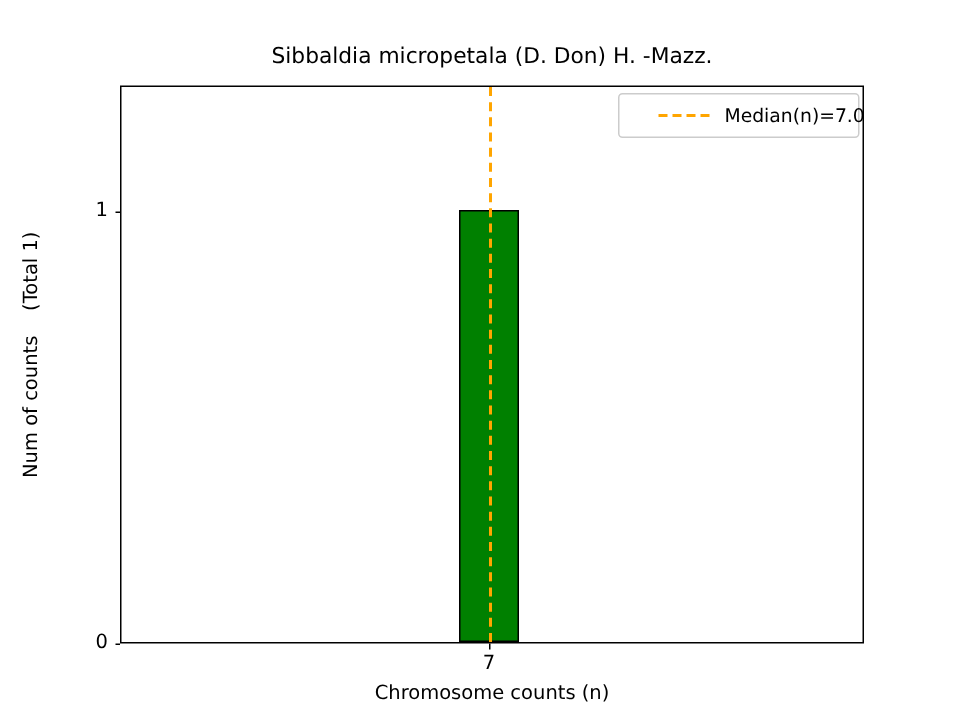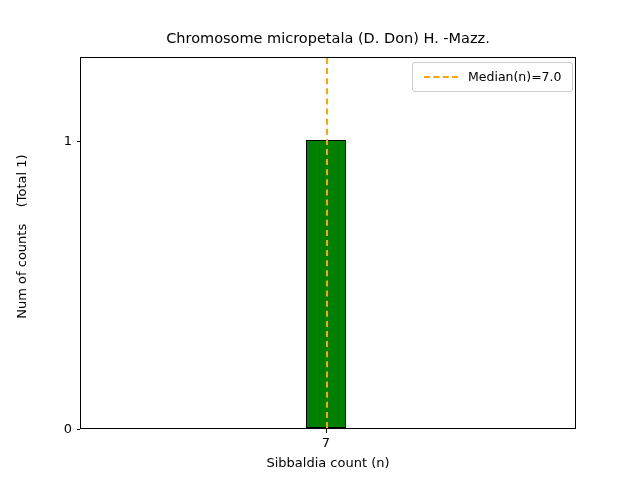--- a/index.html
+++ b/index.html
@@ -133,21 +133,21 @@
 
   
   #legend {
     position: absolute;
     left: 412px;
     top: 62px;
     width: 161px;
     border: 1px solid #cccccc;
     border-radius: 3px;
     background: #ffffff;
-    padding: 5px 7px 6px 10px;
+    padding: 5px 7px 6px 25px;
     box-sizing: border-box;
     font-size: 12.5px;
     line-height: 17px;
   }
   .legend-row {
     display: flex;
     align-items: center;
     justify-content: flex-start;
   }
   .legend-swatch {
@@ -175,39 +175,39 @@
     white-space: nowrap;
     color: #000000;
     padding-right: 1px;
   }
 </style>
 </head>
 <body>
 
 <div id="figure">
 
-  <div id="chart-title">Chromosome micropetala (D. Don) H. -Mazz.</div>
+  <div id="chart-title">Sibbaldia micropetala (D. Don) H. -Mazz.</div>
 
   <div id="plot-area">
 
     <div class="bar" style="left:225px; width:40px; bottom:0px; height:288px;"></div>
 
     <div id="median-line" style="left:245px;"></div>
   </div>
 
   <div class="ytick-mark" style="top:428.5px;"></div>
   <div class="ytick-label" style="left:56px; top:422px; width:16px;">0</div>
 
   <div class="ytick-mark" style="top:140.5px;"></div>
   <div class="ytick-label" style="left:56px; top:134px; width:16px;">1</div>
 
   <div class="xtick-mark" style="left:325.5px;"></div>
   <div class="xtick-label" style="left:306px; width:40px;">7</div>
 
-  <div id="xlabel">Sibbaldia count (n)</div>
+  <div id="xlabel">Chromosome counts (n)</div>
 
   <div id="ylabel-wrap">
     <div id="ylabel">Num of counts    (Total 1)</div>
   </div>
 
   <div id="legend">
     <div class="legend-row">
       <span class="legend-swatch"></span>
       <span class="legend-text">Median(n)=7.0</span>
     </div>

